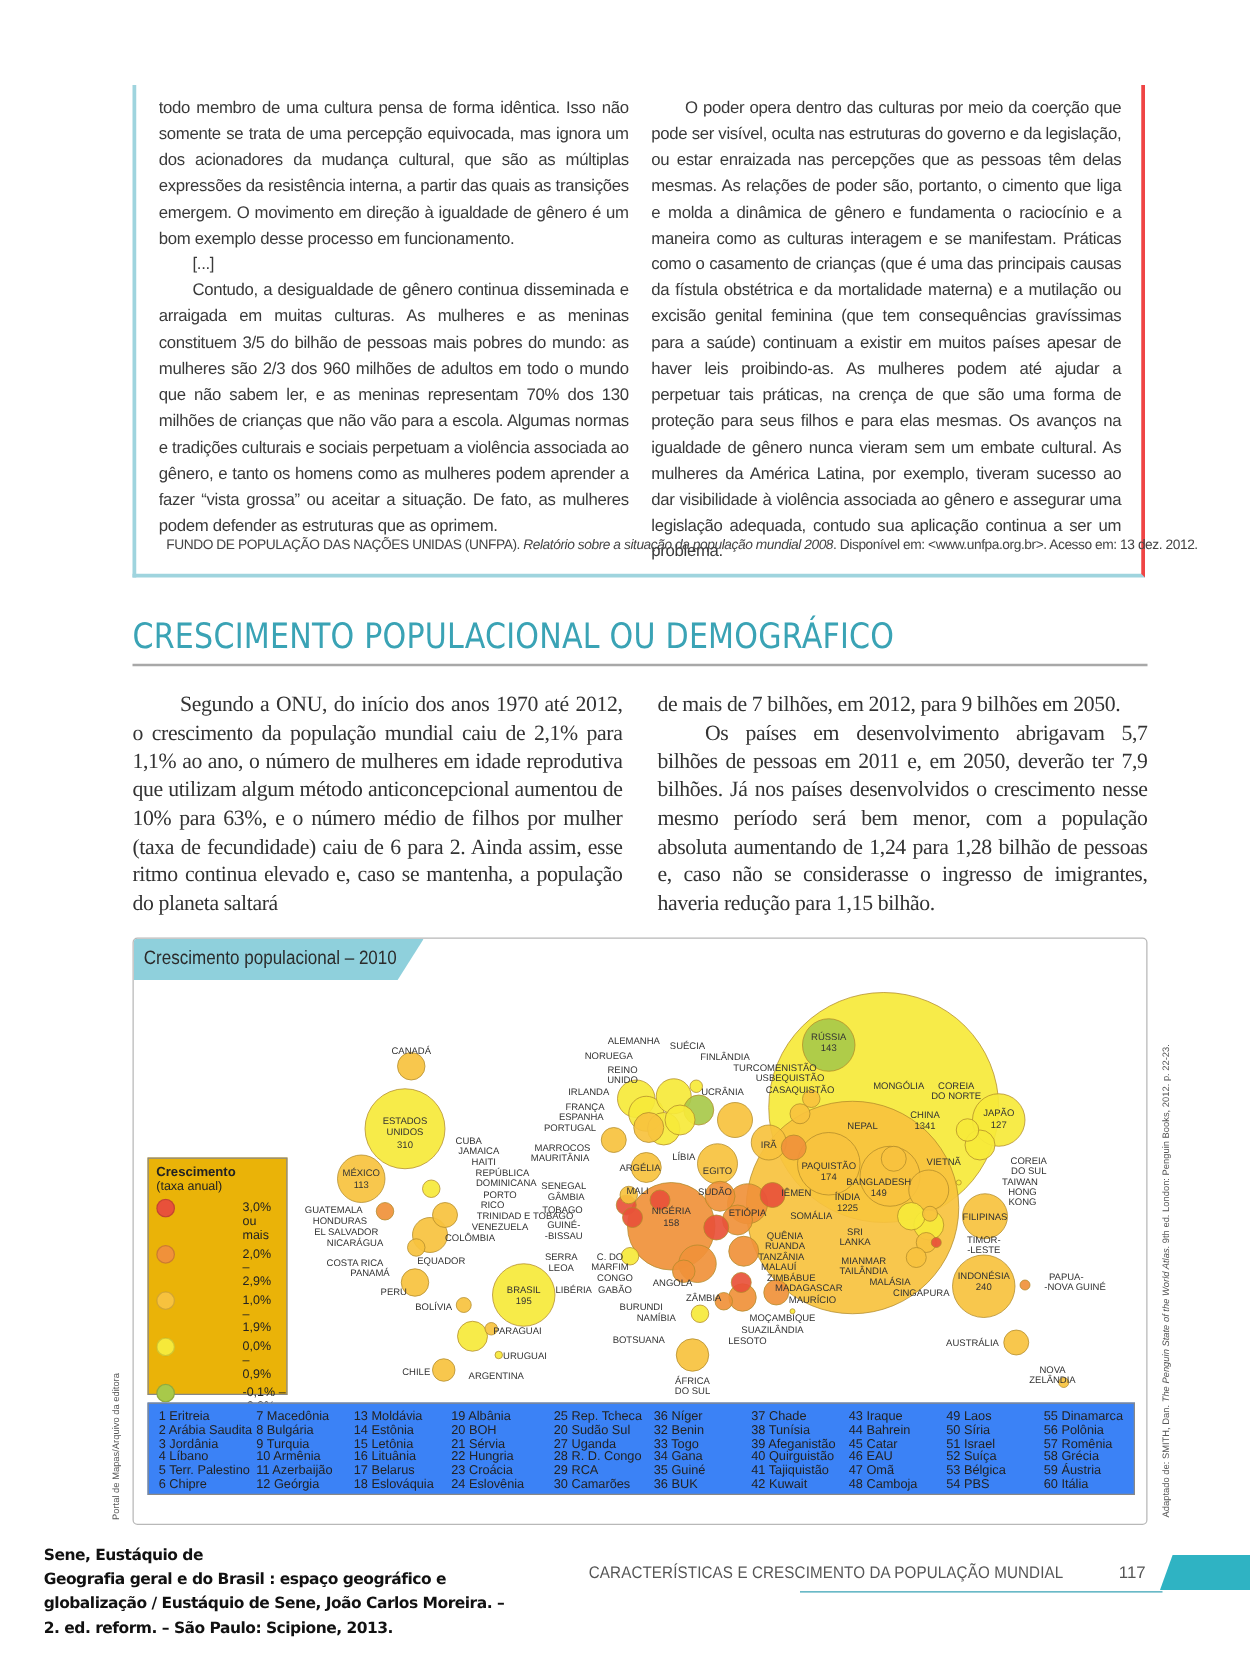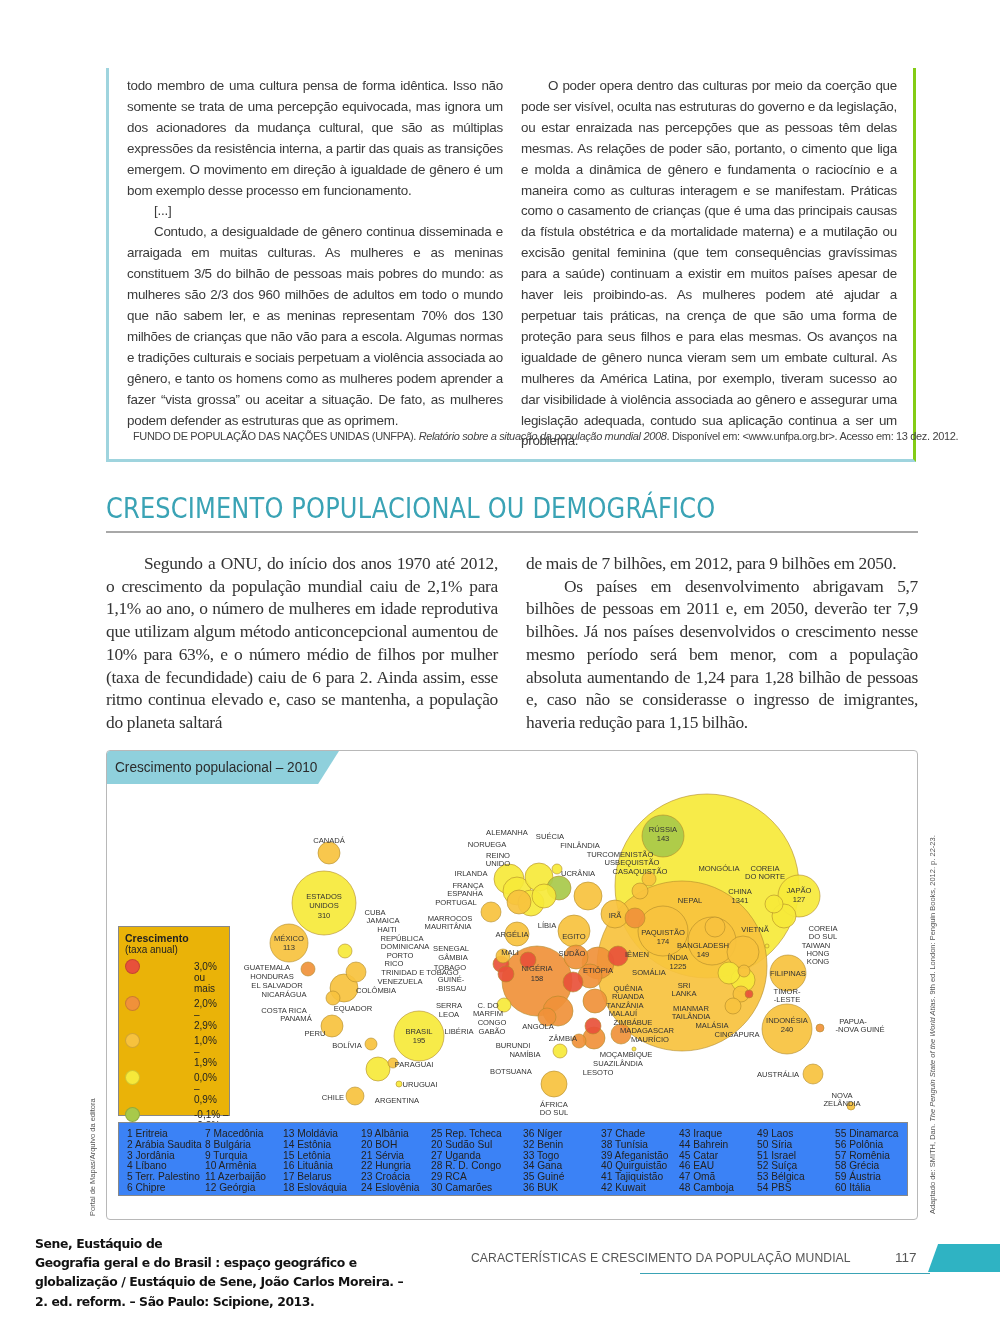--- a/index.html
+++ b/index.html
@@ -1,17 +1,17 @@
 <!DOCTYPE html>
 <html><head>
 <meta charset="utf-8">
 <style>
   html,body{margin:0;padding:0;background:#fff;}
   body{width:1000px;height:1326px;position:relative;overflow:hidden;font-family:"Liberation Sans",sans-serif;color:#333;}
-  .quote-box{position:absolute;left:106px;top:68px;width:810px;height:394px;border-left:3px solid #9fd4de;border-right:3px solid #84cc16;border-bottom:3px solid #9fd4de;box-sizing:border-box;background:#fff;}
+  .quote-box{position:absolute;left:106px;top:68px;width:810px;height:394px;border-left:3px solid #9fd4de;border-right:3px solid #ef4444;border-bottom:3px solid #9fd4de;box-sizing:border-box;background:#fff;}
   .qcol{position:absolute;top:8px;font-family:"Liberation Sans",sans-serif;font-size:13.4px;line-height:20.9px;color:#3a3a3a;text-align:justify;letter-spacing:-0.25px;}
   .qcol p{margin:0;}
   .qcol p.ind{text-indent:27px;}
   .q-left{left:18px;width:376px;}
   .q-right{left:412px;width:376px;}
   .q-source{position:absolute;left:24px;top:362px;width:770px;font-size:11px;color:#444;letter-spacing:-0.35px;white-space:nowrap;}
   .q-source i{font-style:italic;text-align:center;}
   .section-title{position:absolute;left:106px;top:492px;font-family:"DejaVu Sans",sans-serif;font-size:28px;color:#3aa3b5;letter-spacing:0.2px;white-space:nowrap;transform:scaleX(0.86);transform-origin:left top;}
   .section-rule{position:absolute;left:106px;top:531px;width:812px;height:2px;background:#a8a8a8;}
   .body-col{position:absolute;top:552px;font-family:"Liberation Serif",serif;font-size:17.4px;line-height:22.7px;color:#333;text-align:justify;letter-spacing:-0.3px;}
@@ -330,21 +330,21 @@
         <div>18 Eslováquia</div>
       </div>
       <div class="key-col" style="left: 242px;">
         <div>19 Albânia</div>
         <div>20 BOH</div>
         <div>21 Sérvia</div>
         <div>22 Hungria</div>
         <div>23 Croácia</div>
         <div>24 Eslovênia</div>
       </div>
-      <div class="key-col" style="left: 312px;">
+      <div class="key-col" style="left: 324px;">
         <div>25 Rep. Tcheca</div>
         <div>20 Sudão Sul</div>
         <div>27 Uganda</div>
         <div>28 R. D. Congo</div>
         <div>29 RCA</div>
         <div>30 Camarões</div>
       </div>
       <div class="key-col" style="left: 404px;">
         <div>36 Níger</div>
         <div>32 Benin</div>

